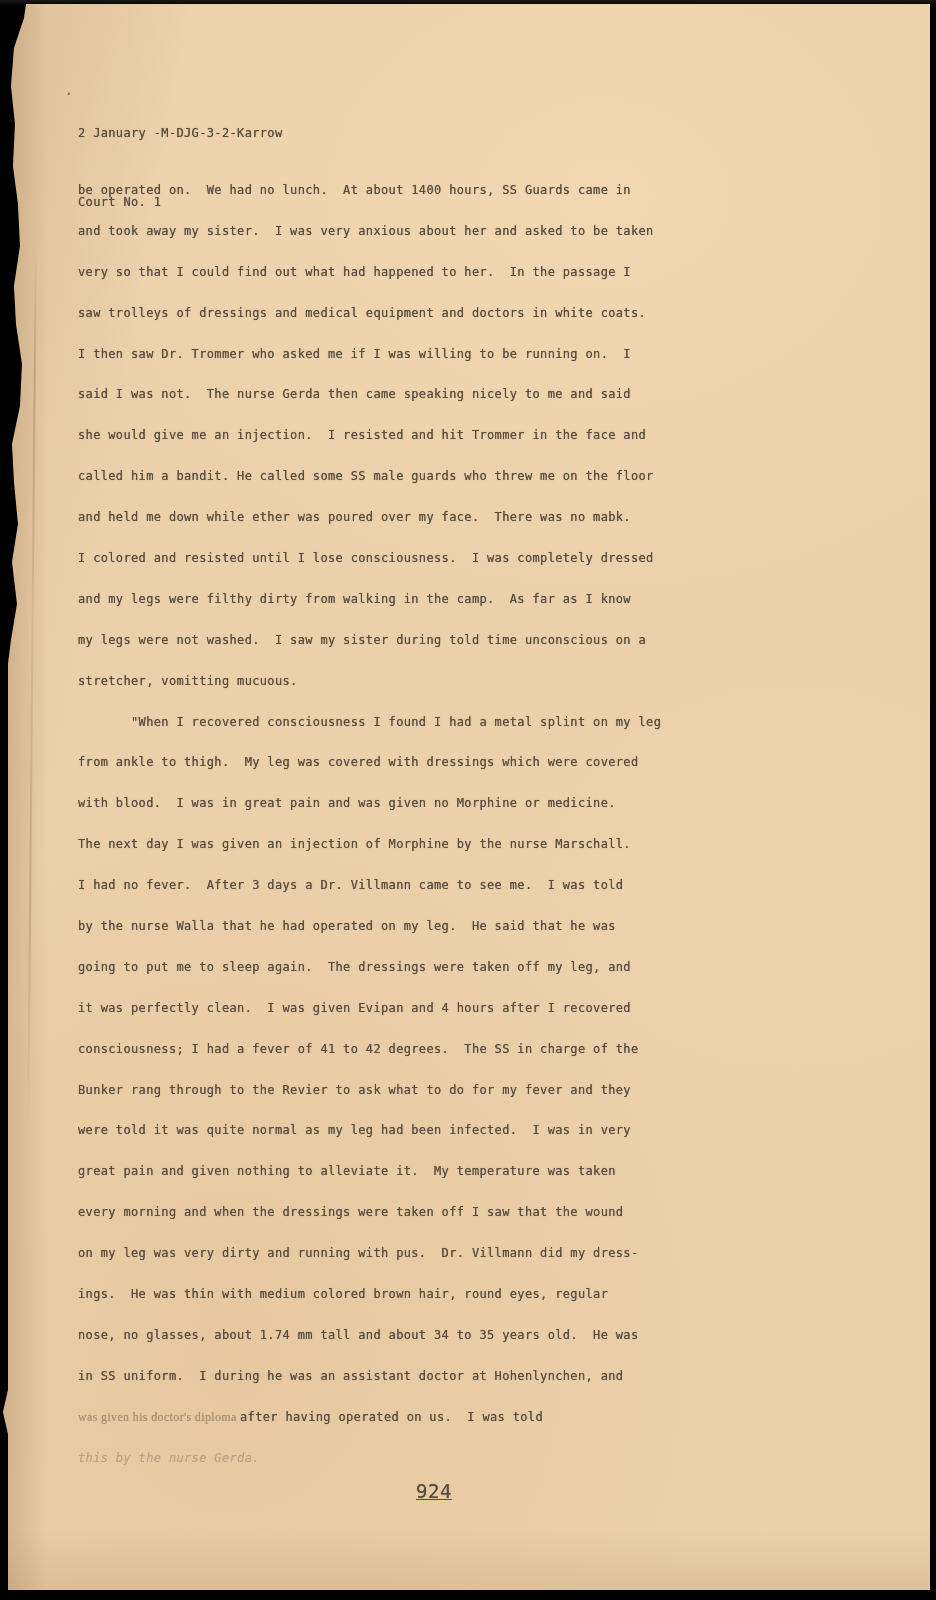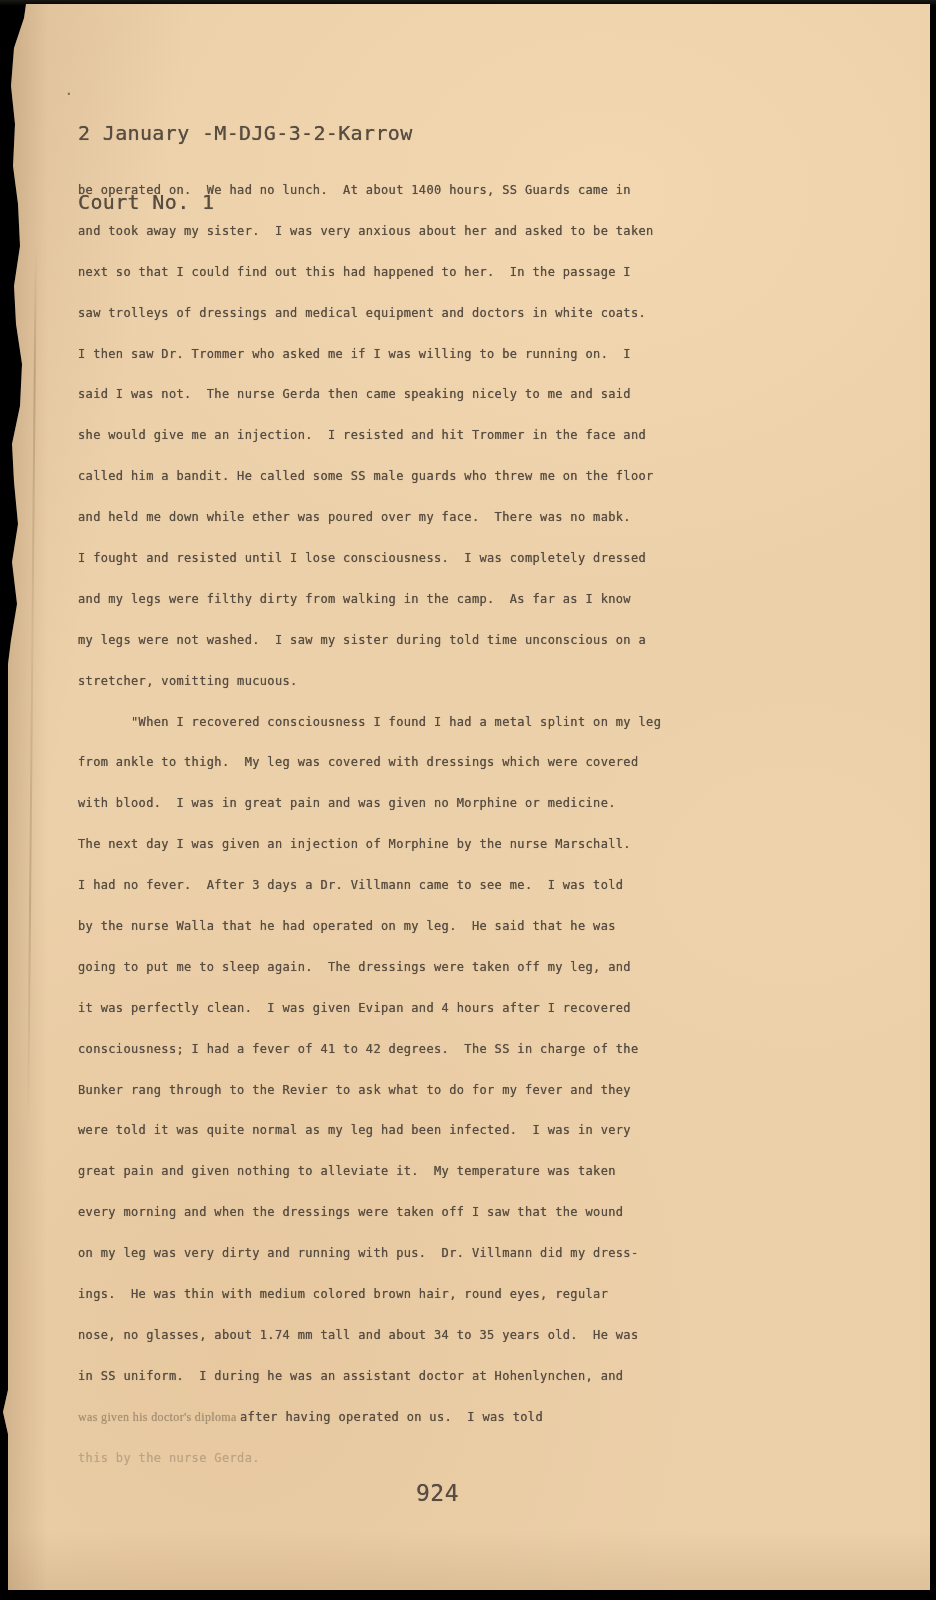--- a/index.html
+++ b/index.html
@@ -53,44 +53,45 @@
     position: absolute; left: 31px; top: 240px; height: 880px; width: 2px;
     background: linear-gradient(to bottom,
       rgba(110,82,50,0) 0%, rgba(110,82,50,0.28) 15%,
       rgba(110,82,50,0.10) 45%, rgba(110,82,50,0.25) 75%,
       rgba(110,82,50,0) 100%);
     transform: rotate(0.5deg);
   }
   .header {
     position: absolute; left: 78px; top: 72px;
     color: var(--ink);
-    font-size: 20px; letter-spacing: 0.35px; line-height: 23px;
+    font-size: 12px; letter-spacing: 0.35px; line-height: 23px;
     white-space: pre;
     text-shadow: 0 0 0.7px rgba(86,76,65,0.85);
   }
   .stray-dot {
     position: absolute; left: 64px; top: 76px;
     color: var(--ink); font-size: 16px; opacity: 0.7;
   }
   .body-text {
     position: absolute; left: 78px; top: 166px; width: 800px;
     color: var(--ink);
     font-size: 12px; letter-spacing: 0.35px;
   }
   .line {
     height: 40.9px; line-height: 40.9px;
     white-space: pre;
     text-shadow: 0 0 0.7px rgba(86,76,65,0.8);
   }
-  .fade-full { opacity: 0.30; filter: blur(0.4px); }
+  .fade-full { opacity: 0.30; filter: blur(0.4px); font-style: italic; }
   .fade-part { opacity: 0.45; filter: blur(0.3px); font-family: Liberation Serif, serif; }
   .page-number {
     position: absolute; left: 416px; top: 1476px;
-    color: var(--ink); font-size: 23px; letter-spacing: 0.5px;
+    color: var(--ink); font-size: 19px; letter-spacing: 0.5px;
     text-shadow: 0 0 0.7px rgba(86,76,65,0.8);
+    text-decoration: underline;
   }
 </style>
 </head>
 <body>
 
 <div class="scan-bg"></div>
 
 <div class="paper">
   <div class="edge-shade"></div>
   <div class="bottom-shade"></div>
@@ -99,28 +100,28 @@
   <span class="stray-dot">.</span>
 
   <div class="header">
     <div>2 January -M-DJG-3-2-Karrow</div>
     <div>Court No. 1</div>
   </div>
 
   <div class="body-text">
       <div class="line">be operated on.  We had no lunch.  At about 1400 hours, SS Guards came in</div>
       <div class="line">and took away my sister.  I was very anxious about her and asked to be taken</div>
-      <div class="line">next so that I could find out this had happened to her.  In the passage I</div>
+      <div class="line">very so that I could find out what had happened to her.  In the passage I</div>
       <div class="line">saw trolleys of dressings and medical equipment and doctors in white coats.</div>
       <div class="line">I then saw Dr. Trommer who asked me if I was willing to be running on.  I</div>
       <div class="line">said I was not.  The nurse Gerda then came speaking nicely to me and said</div>
       <div class="line">she would give me an injection.  I resisted and hit Trommer in the face and</div>
       <div class="line">called him a bandit. He called some SS male guards who threw me on the floor</div>
       <div class="line">and held me down while ether was poured over my face.  There was no mabk.</div>
-      <div class="line">I fought and resisted until I lose consciousness.  I was completely dressed</div>
+      <div class="line">I colored and resisted until I lose consciousness.  I was completely dressed</div>
       <div class="line">and my legs were filthy dirty from walking in the camp.  As far as I know</div>
       <div class="line">my legs were not washed.  I saw my sister during told time unconscious on a</div>
       <div class="line">stretcher, vomitting mucuous.</div>
       <div class="line">       "When I recovered consciousness I found I had a metal splint on my leg</div>
       <div class="line">from ankle to thigh.  My leg was covered with dressings which were covered</div>
       <div class="line">with blood.  I was in great pain and was given no Morphine or medicine.</div>
       <div class="line">The next day I was given an injection of Morphine by the nurse Marschall.</div>
       <div class="line">I had no fever.  After 3 days a Dr. Villmann came to see me.  I was told</div>
       <div class="line">by the nurse Walla that he had operated on my leg.  He said that he was</div>
       <div class="line">going to put me to sleep again.  The dressings were taken off my leg, and</div>

